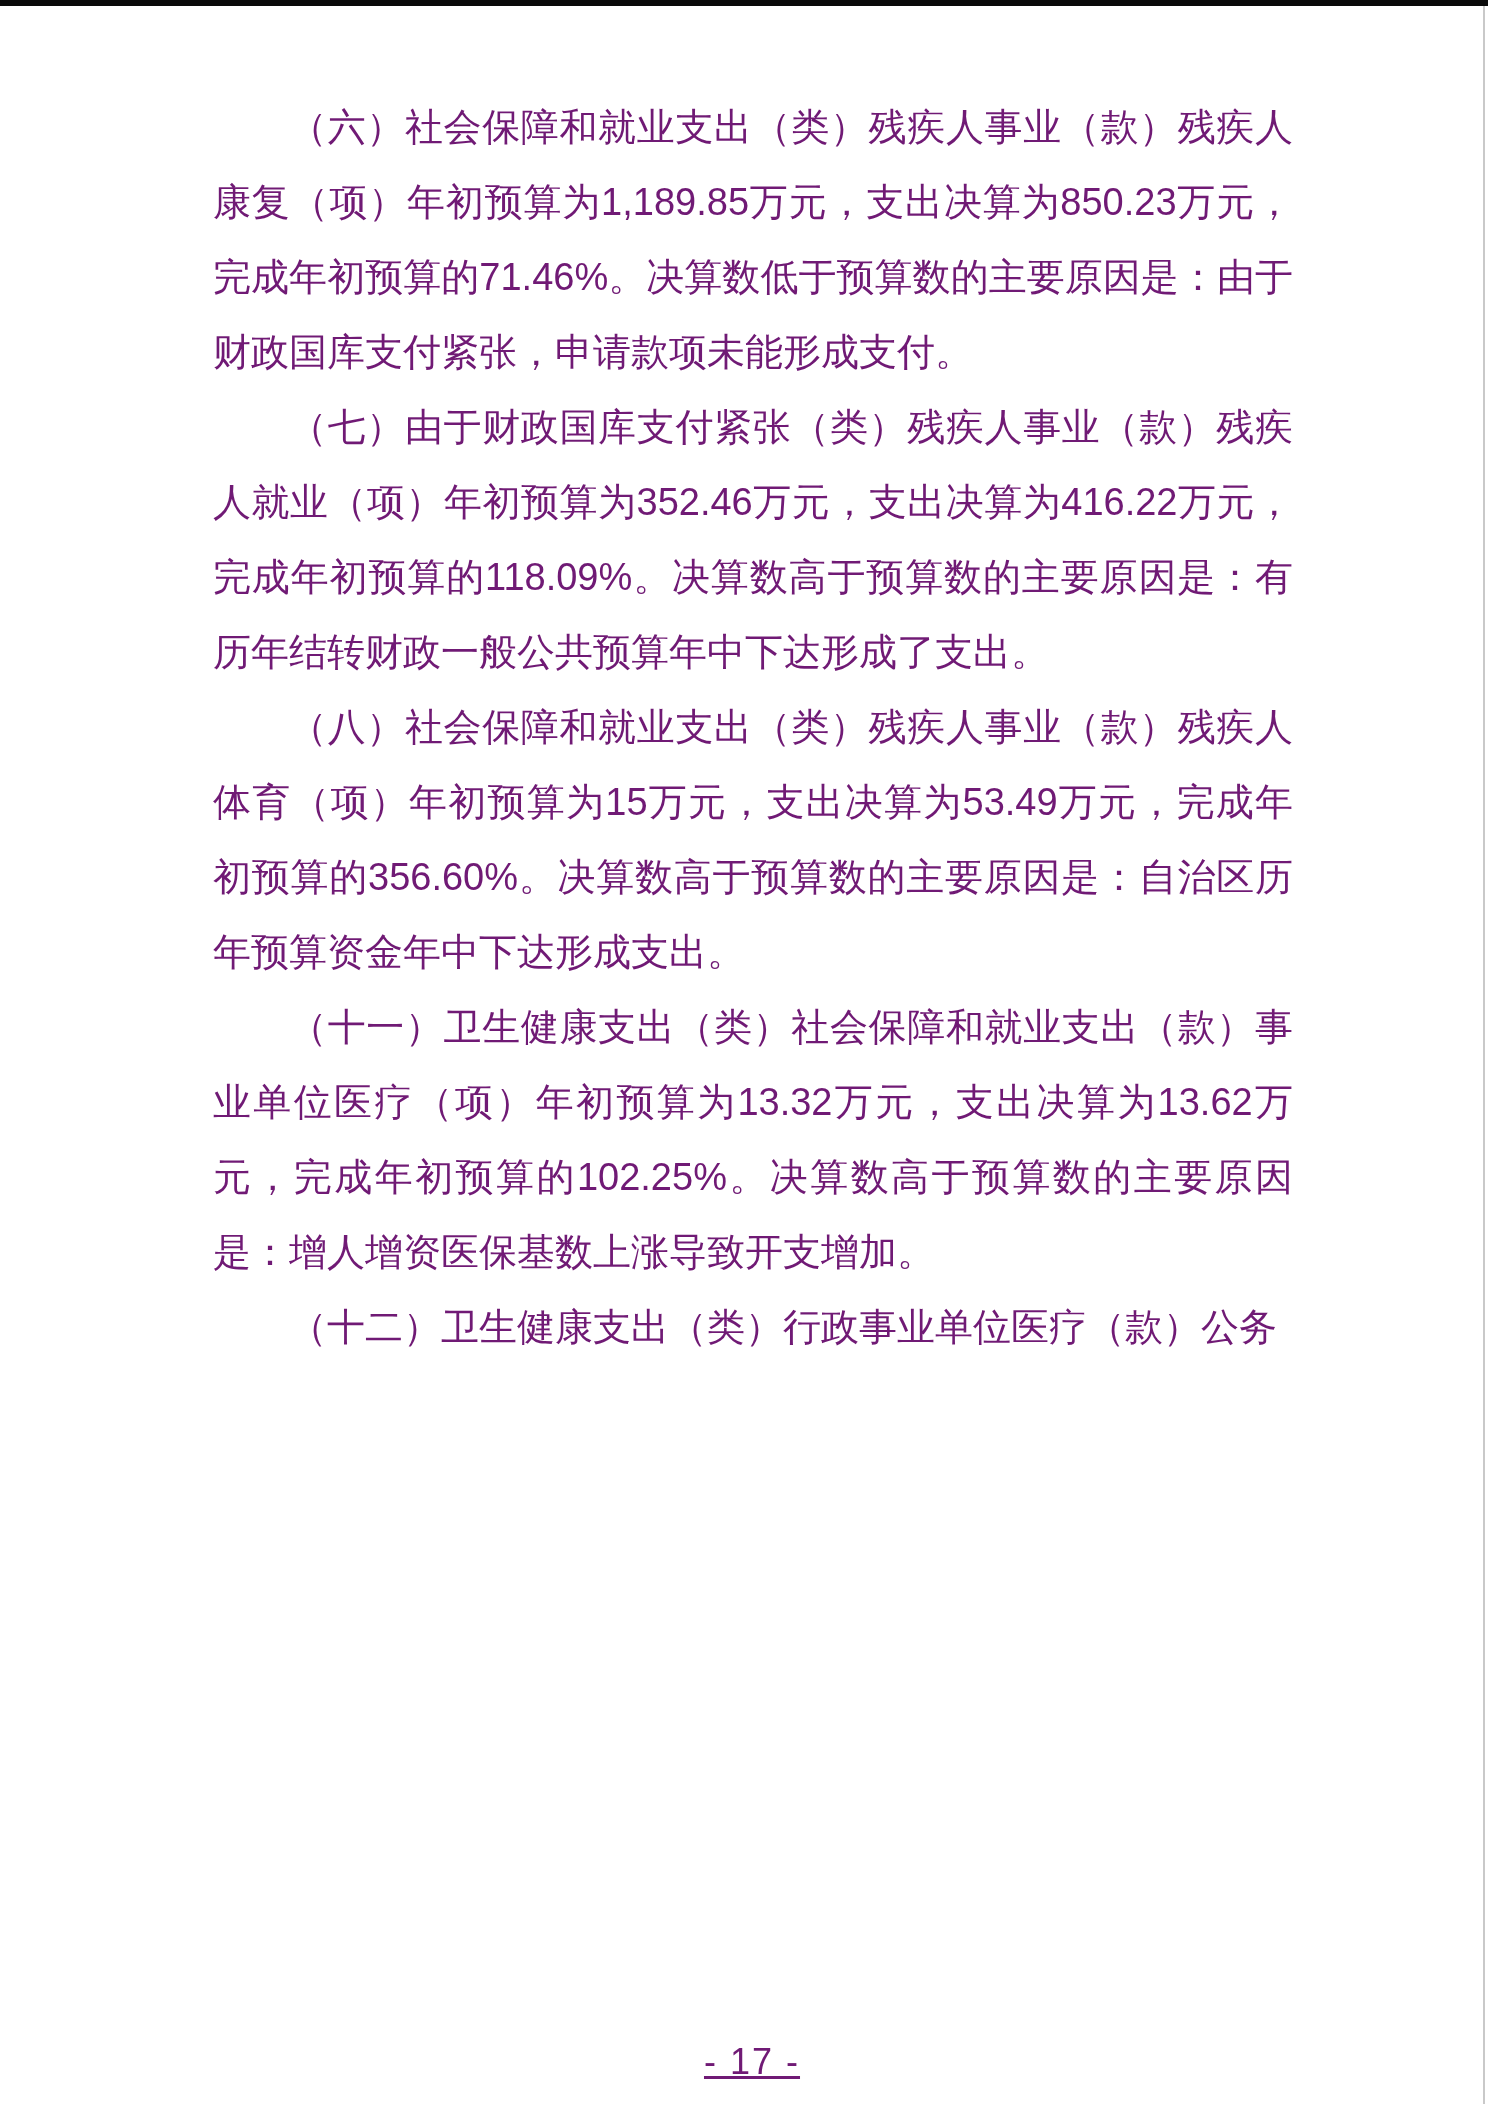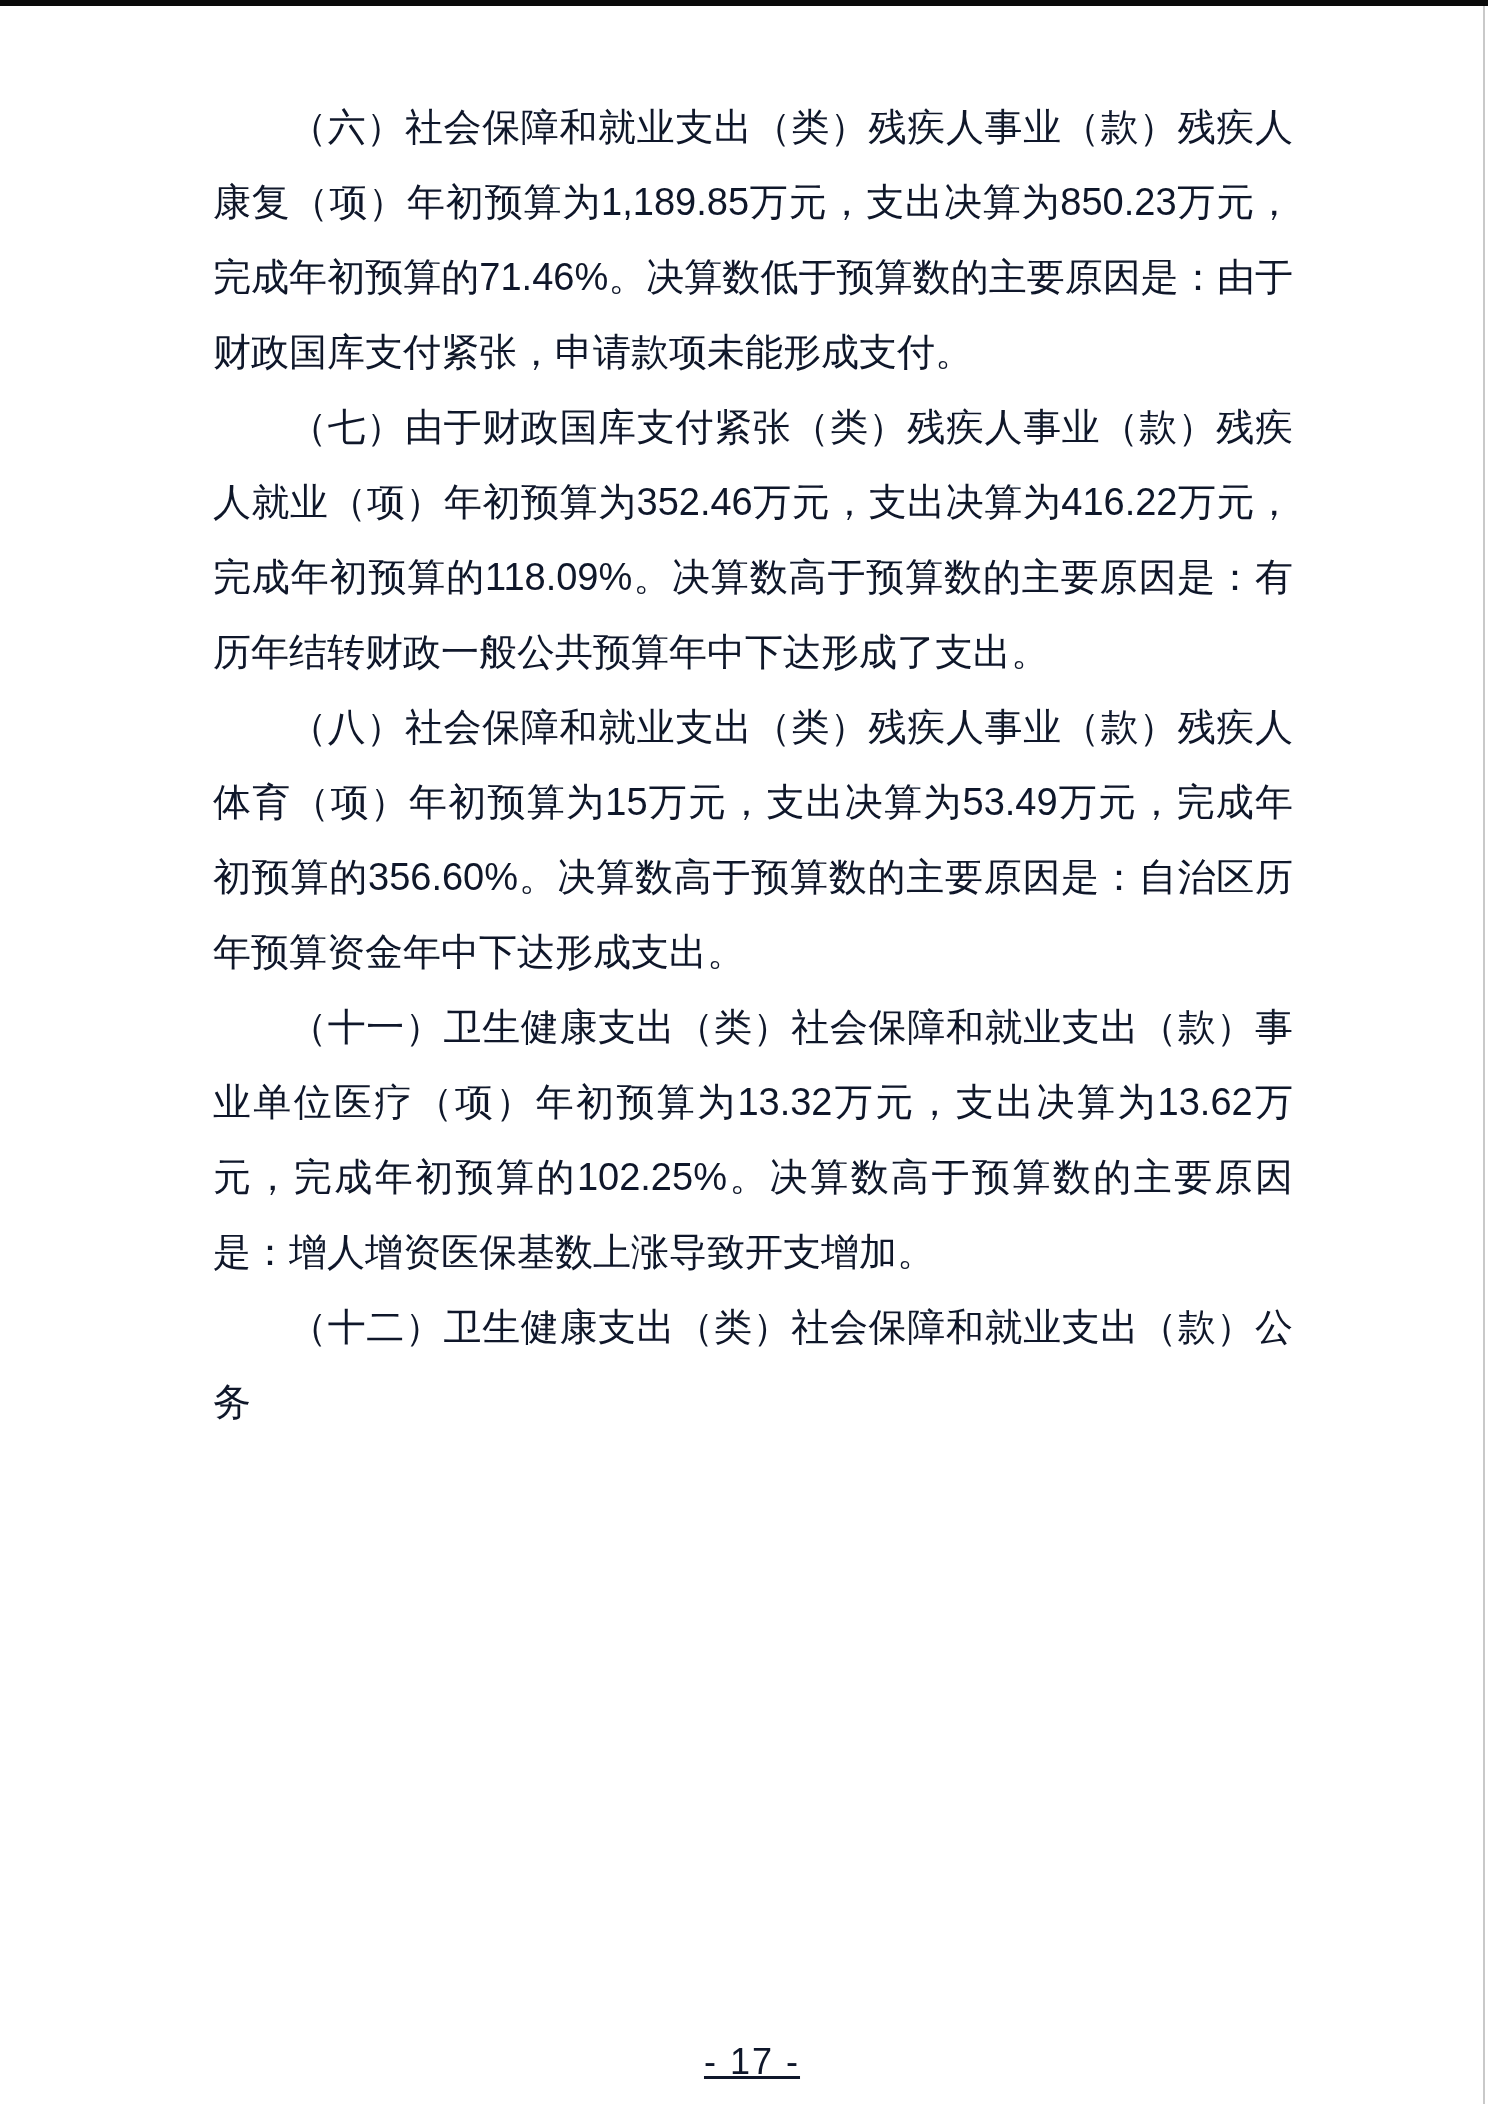--- a/index.html
+++ b/index.html
@@ -7,21 +7,21 @@
     padding: 0;
     background: #ffffff;
   }
   .page {
     position: relative;
     width: 1488px;
     height: 2104px;
     background: #ffffff;
     overflow: hidden;
     font-family: "Liberation Sans", "DejaVu Sans", sans-serif;
-    color: #0f172a;
+    color: #701a75;
   }
   .scan-border-top {
     position: absolute;
     top: 0;
     left: 0;
     width: 100%;
     height: 6px;
     background: #0a0a0a;
   }
   .scan-edge-right {
@@ -66,18 +66,18 @@
 <div class="page">
 
   <div class="scan-border-top"></div>
   <div class="scan-edge-right"></div>
 
   <div class="content">
     <p>（六）社会保障和就业支出（类）残疾人事业（款）残疾人康复（项）年初预算为1,189.85万元，支出决算为850.23万元，完成年初预算的71.46%。决算数低于预算数的主要原因是：由于财政国库支付紧张，申请款项未能形成支付。</p>
     <p>（七）由于财政国库支付紧张（类）残疾人事业（款）残疾人就业（项）年初预算为352.46万元，支出决算为416.22万元，完成年初预算的118.09%。决算数高于预算数的主要原因是：有历年结转财政一般公共预算年中下达形成了支出。</p>
     <p>（八）社会保障和就业支出（类）残疾人事业（款）残疾人体育（项）年初预算为15万元，支出决算为53.49万元，完成年初预算的356.60%。决算数高于预算数的主要原因是：自治区历年预算资金年中下达形成支出。</p>
     <p>（十一）卫生健康支出（类）社会保障和就业支出（款）事业单位医疗（项）年初预算为13.32万元，支出决算为13.62万元，完成年初预算的102.25%。决算数高于预算数的主要原因是：增人增资医保基数上涨导致开支增加。</p>
-    <p>（十二）卫生健康支出（类）社会保障和就业支出（款）公务</p>
+    <p>（十二）卫生健康支出（类）行政事业单位医疗（款）公务</p>
   </div>
 
   <div class="page-footer">- 17 -</div>
 
 </div>
 
 </body></html>

